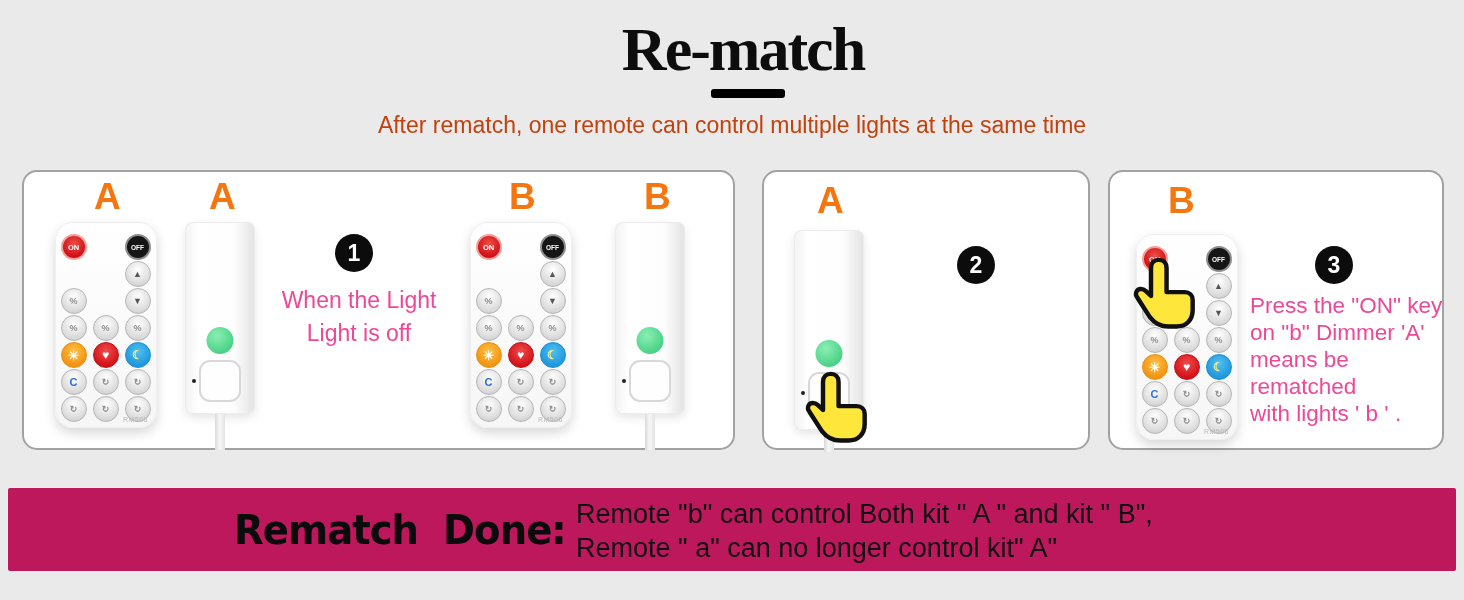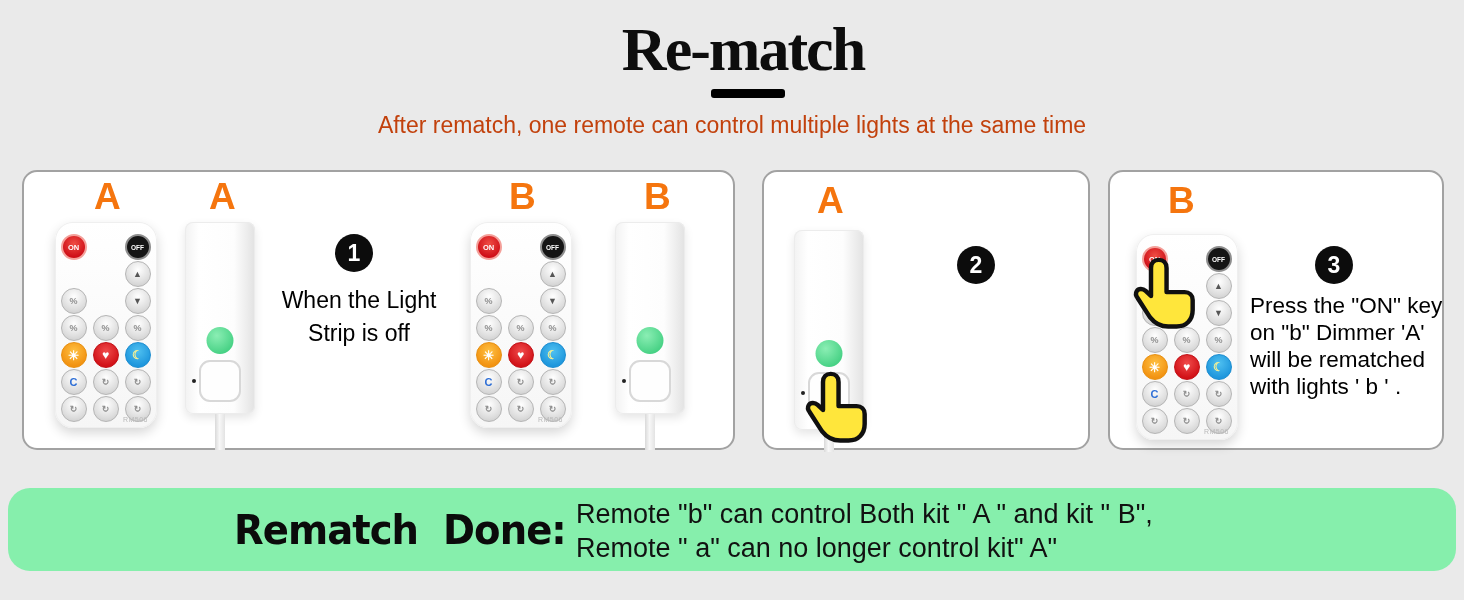--- a/index.html
+++ b/index.html
@@ -28,21 +28,21 @@
   #panel1{left:22px;width:713px;}
   #panel2{left:762px;width:328px;}
   #panel3{left:1108px;width:336px;}
   .plabel{position:absolute;top:4px;font-size:37px;font-weight:bold;color:#F5750E;}
   
   .stepnum{
     position:absolute;width:38px;height:38px;border-radius:50%;background:#0c0c0c;
     color:#fff;display:flex;align-items:center;justify-content:center;
     font-size:23px;font-weight:bold;
   }
-  .steptext{position:absolute;font-size:22.5px;line-height:27px;color:#000000;}
+  .steptext{position:absolute;font-size:22.5px;line-height:27px;color:#ec4899;}
   .steptext.center{text-align:center;line-height:33px;font-size:23px;}
   
   .remote{
     position:absolute;width:102px;height:206px;border-radius:18px;box-sizing:border-box;
     background:linear-gradient(180deg,#ffffff,#f6f6f6);
     box-shadow:0 5px 12px rgba(0,0,0,.16), inset 0 0 0 1px #efefef;
     display:grid;grid-template-columns:repeat(3,27px);grid-template-rows:repeat(7,26px);
     column-gap:5px;row-gap:1px;justify-content:center;align-content:start;padding-top:12px;
   }
   .rbtn{
@@ -74,21 +74,21 @@
        background:radial-gradient(circle at 38% 32%,#8beeb4,#46d184 75%);}
   .mbtn{position:absolute;left:50%;transform:translateX(-50%);width:42px;height:42px;border-radius:11px;
         background:#fefefe;border:2px solid #d8d8d8;box-sizing:border-box;}
   .pin{position:absolute;left:7px;width:4px;height:4px;border-radius:50%;background:#222;}
   .cable{position:absolute;top:100%;left:50%;transform:translateX(-50%);width:10px;
          background:linear-gradient(90deg,#d9d9d9,#f7f7f7 45%,#e3e3e3);}
   .hand{position:absolute;pointer-events:none;}
   
   .footer{
     position:absolute;left:8px;right:8px;top:488px;height:83px;
-    background:#86efac;border-radius:22px;
+    background:#be185d;border-radius:2px;
   }
   .footer-heading{
     position:absolute;left:226px;top:50%;transform:translateY(-50%) scaleX(.94);transform-origin:left center;
     font-family:"DejaVu Sans",sans-serif;font-weight:900;font-size:41px;color:#0b0b0b;
     white-space:pre;letter-spacing:-1px;
   }
   .footer-lines{position:absolute;left:568px;top:9px;font-size:27px;line-height:34px;color:#111;}
 </style>
 </head>
 <body>
@@ -126,21 +126,21 @@
   <div class="dimmer" style="left:161px;top:50px;height:192px">
     <div class="led" style="top:105px"></div>
     <div class="mbtn" style="top:138px"></div>
     <div class="pin" style="top:157px"></div>
     <div class="cable" style="height:36px"></div>
   </div>
 
   <div class="stepnum" style="left:311px;top:62px">1</div>
   <div class="steptext center" style="left:235px;top:112px;width:200px">
     <div>When the Light</div>
-    <div>Strip is off</div>
+    <div>Light is off</div>
   </div>
 
   <div class="remote" style="left:446px;top:50px">
     <div class="rbtn on r1 c1">ON</div>
     <div class="rbtn off r1 c3">OFF</div>
     <div class="rbtn upb r2 c3">▲</div>
     <div class="rbtn gray r3 c1">%</div>
     <div class="rbtn downb r3 c3">▼</div>
     <div class="rbtn gray r4 c1">%</div>
     <div class="rbtn gray r4 c2">%</div>
@@ -207,21 +207,21 @@
   </div>
 
   <svg class="hand" style="left:16px;top:84px" width="80" height="80" viewBox="0 0 64 72">
     <path d="M25.5 3.5 c-4.2 0-7 3-7 7.2 V36 l-4.8-4.6 c-2.6-2.4-6.4-2.3-8 .2-1.3 2-.7 4.4 1 6.6 L17.5 55 c4.4 5.6 9.6 8.5 16.5 8.5 h7.5 c8.8 0 14.5-5.9 14.5-14.8 v-9.2 c0-4.1-3-7-7.2-7 H32.5 V10.7 c0-4.2-2.8-7.2-7-7.2 z" fill="#FFE63B" stroke="#101010" stroke-width="4" stroke-linejoin="round"></path>
   </svg>
 
   <div class="stepnum" style="left:205px;top:74px">3</div>
   <div class="steptext" style="left:140px;top:120px;width:195px">
     <div>Press the "ON" key</div>
     <div>on "b" Dimmer 'A'</div>
-    <div>will be rematched</div>
+    <div>means be rematched</div>
     <div>with lights ' b ' .</div>
   </div>
 </div>
 
 <div class="footer">
   <div class="footer-heading">Rematch  Done:</div>
   <div class="footer-lines">
     <div>Remote "b" can control Both kit " A " and kit " B",</div>
     <div>Remote " a" can no longer control kit" A"</div>
   </div>

